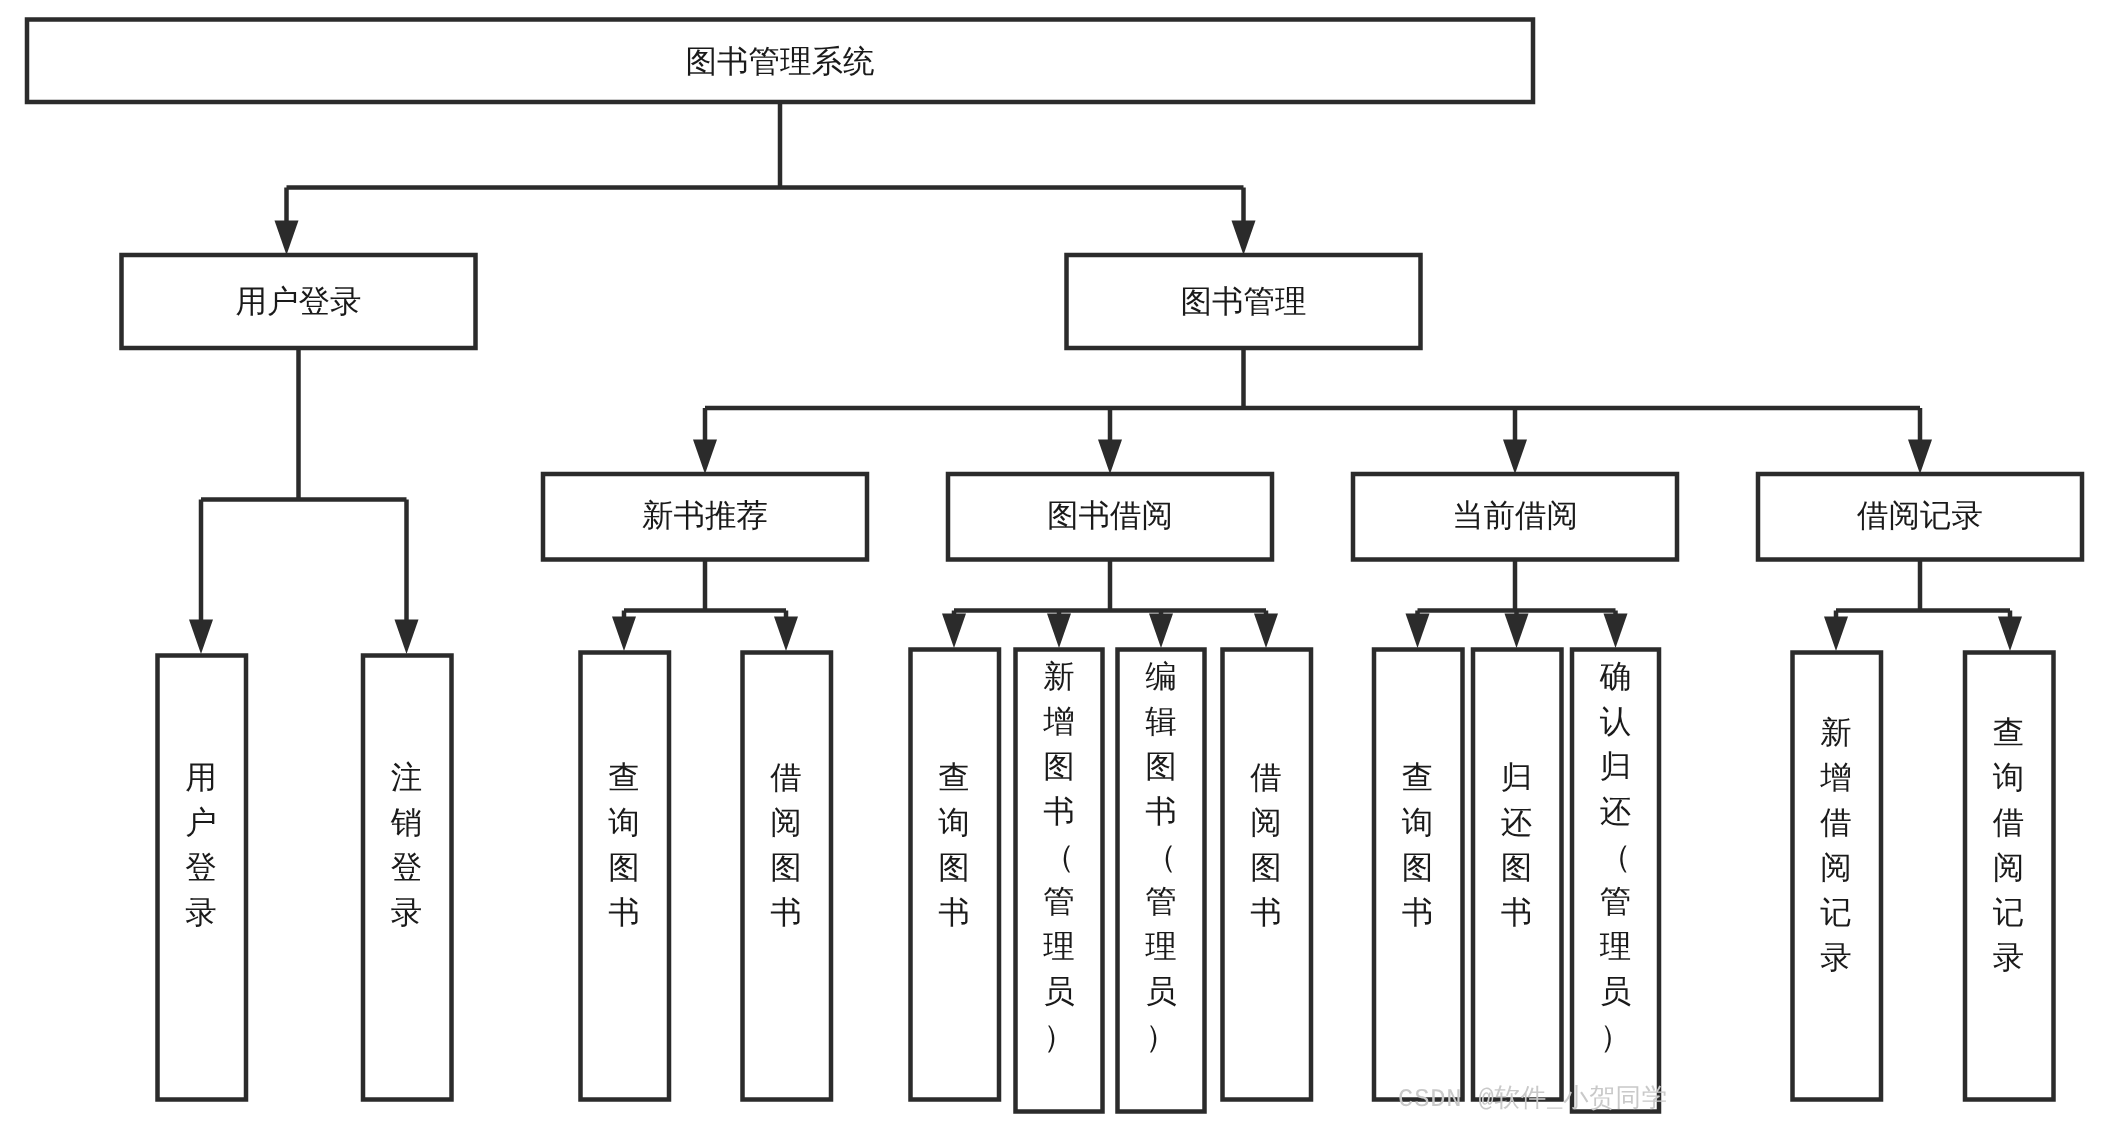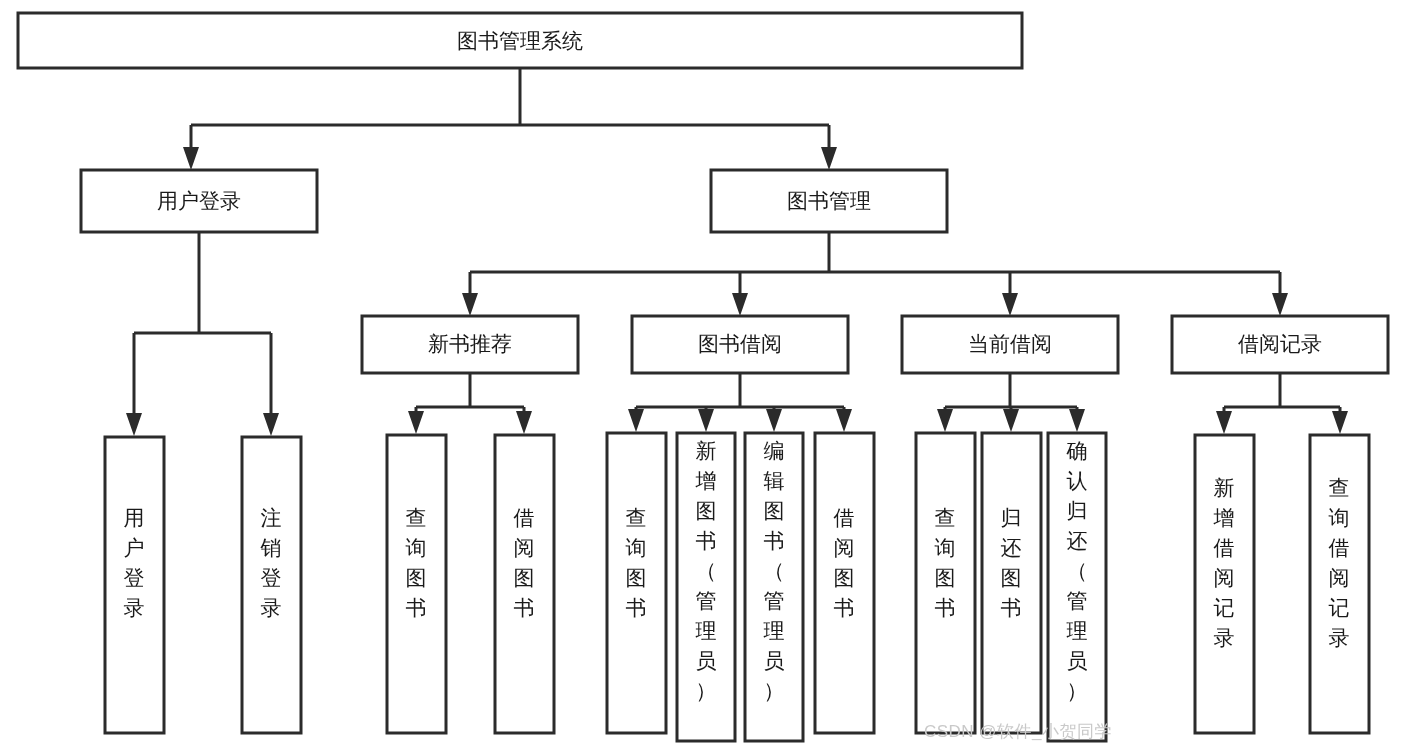--- a/index.html
+++ b/index.html
@@ -50,21 +50,21 @@
   .node-label-v {
     font-family: "DejaVu Sans", "Liberation Sans", sans-serif;
     font-size: 21px;
     fill: #1a1a1a;
     text-anchor: middle;
   }
   .watermark {
     position: absolute;
     right: 6px;
     bottom: 4px;
-    font-family: Liberation Sans, sans-serif;
+    font-family: Liberation Mono, monospace;
     font-size: 17px;
     color: #c9c9c9;
     white-space: nowrap;
     letter-spacing: 0.5px;
   }
 </style>
 </head>
 <body>
 
 <div id="diagram-root">

